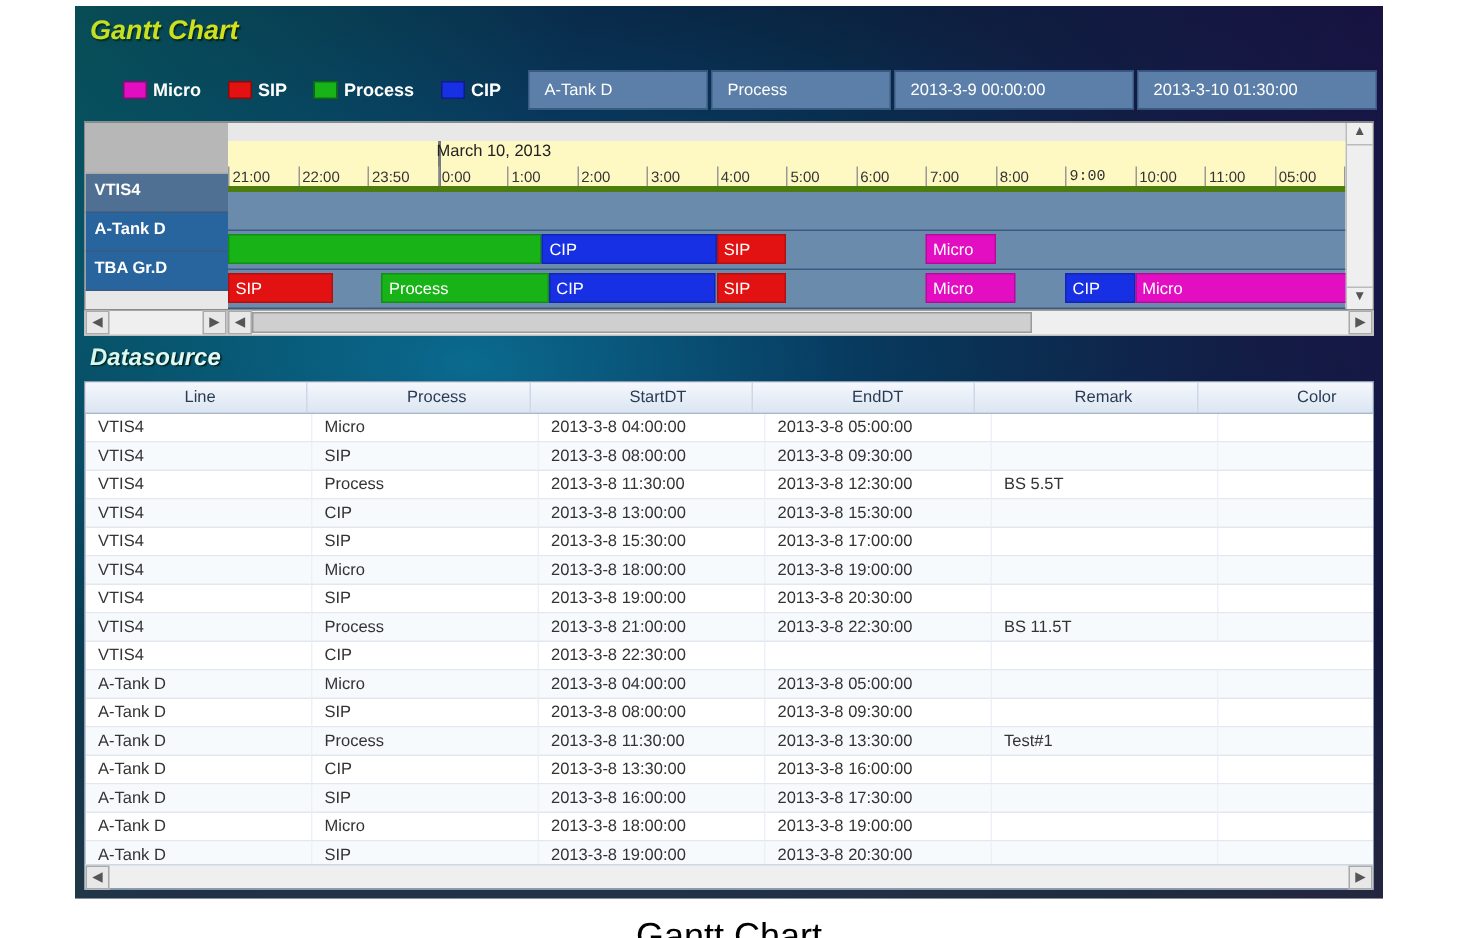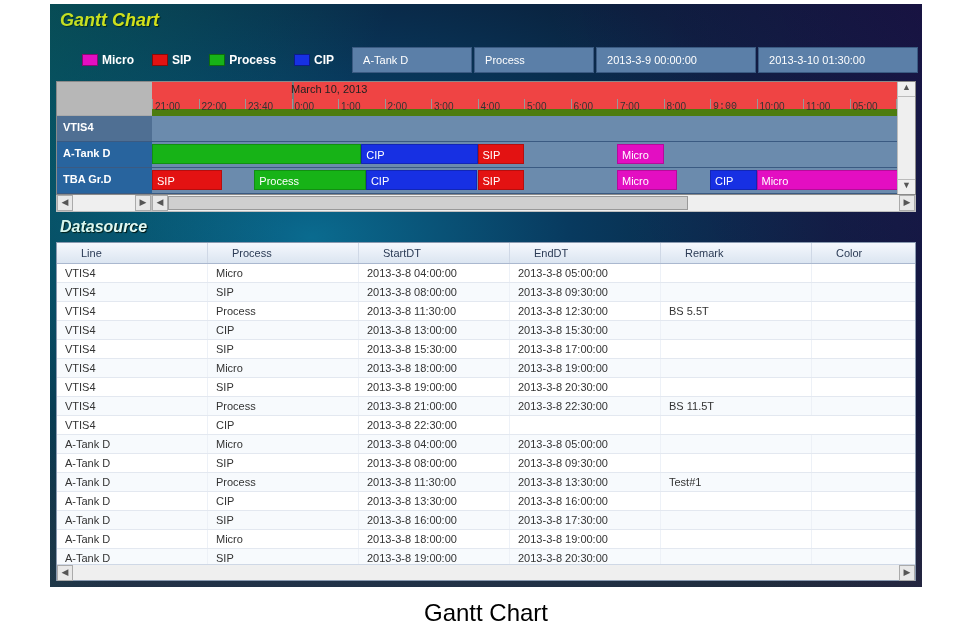--- a/index.html
+++ b/index.html
@@ -35,21 +35,21 @@
   .gantt-viewport { overflow:hidden; }
   .gantt-layout { display:flex; }
   .row-headers { flex:0 0 95px; }
   .rh-spacer { height:34px; border-bottom:1px solid #aaa; background:#b7b7b7;}
   .rh-cell { height:26px; color:#fff; font-weight:bold; padding:5px 6px; border-bottom:1px solid #3a5a82;}
   .rh-cell.vtis { background:#4f6f93;}
   .rh-cell.atank { background:#28649e;}
   .rh-cell.tba { background:#28649e;}
 
   .timeline { flex:1 1 auto; position:relative; overflow:hidden; }
-  .time-head { height:34px; border-bottom:7px solid #4d7c0f; background:#ef4444; position:relative;}
+  .time-head { height:34px; border-bottom:4px solid #4d7c0f; background:#fef9c3; position:relative;margin-top:12px;}
   .tick { position:absolute; top:17px; bottom:0; border-left:1px solid #999; font-size:10px; color:#333; padding:2px 2px 0 2px;}
   .day-label { position:absolute; top:1px; left:139px; font-size:11px; color:#222; font-weight:normal;}
   .day-sep { position:absolute; left:140px; top:0; bottom:0; width:0; border-left:2px solid #7a7a7a;}
   .lane { height:26px; position:relative; border-bottom:1px solid #3a5a82; background:#6b8bad;}
   .bar { position:absolute; top:2px; height:20px; color:#fff; font-size:11px; line-height:20px; padding-left:4px; overflow:hidden; border:1px solid rgba(0,0,0,.2);}
   .c-micro   { background:#e30ec2; }
   .c-sip     { background:#e31212; }
   .c-process { background:#17b317; }
   .c-cip     { background:#1730e3; }
 
@@ -57,21 +57,21 @@
   .hscroll-left  { flex:0 0 95px; height:16px; position:relative; border-right:1px solid #bfbfbf;}
   .hscroll-right { flex:1 1 auto; height:16px; position:relative;}
   .hsc-btn { position:absolute; top:0; width:16px; height:16px; background:#e8e8e8; border:1px solid #aaa; font-size:9px; text-align:center; line-height:12px; color:#555;}
   .hsc-btn.l{left:0;} .hsc-btn.r{right:0;}
   .hsc-thumb { position:absolute; top:1px; height:14px; background:#cfcfcf; border:1px solid #999;}
 
   .section-title { font-style:italic; font-weight:bold; color:#fff; font-size:16px; padding:6px 10px; text-shadow:1px 1px 1px #000;}
 
   .grid-wrap { margin:0 6px 6px 6px; background:#f4f7fb; border:1px solid #8a9ab0; position:relative;}
   .grid-head { display:flex; background:linear-gradient(#f5f8fd,#dbe5f1); border-bottom:1px solid #aab8cf; font-size:11px; color:#2b3b55;}
-  .gh { padding:4px 24px; border-right:1px solid #cfd8e6;}
+  .gh { padding:4px 24px; border-right:1px solid #cfd8e6;margin-left:42px;}
   .gh:last-child{border-right:none;}
   .col-line{width:151px;} .col-proc{width:151px;} .col-s{width:151px;} .col-e{width:151px;} .col-rem{width:151px;} .col-col{flex:1;}
   .grid-body { max-height:300px; overflow-y:auto; overflow-x:hidden;}
   .gr { display:flex; border-bottom:1px solid #e3e8f0; font-size:11px; color:#333; background:#fff;}
   .gr:nth-child(even){ background:#f7fafd;}
   .gd { padding:3px 8px; border-right:1px solid #edf1f7; white-space:nowrap; overflow:hidden;}
   .gd.col-col{border-right:none;}
   .grid-hscroll { height:16px; background:#efefef; border-top:1px solid #cfd8e6; position:relative;}
 
   .caption { text-align:center; font-size:24px; padding:12px 0 6px 0; font-family: 'Segoe UI', Arial, sans-serif;}
@@ -125,21 +125,21 @@
             <div class="rh-cell vtis">VTIS4</div>
             <div class="rh-cell atank">A-Tank D</div>
             <div class="rh-cell tba">TBA Gr.D</div>
           </div>
           <div class="timeline">
             <div class="time-head" id="time-axis">
               <div class="day-sep"></div>
               <div class="day-label">March 10, 2013</div>
             <div class="tick" style="left: 0px;">21:00</div>
                 <div class="tick" style="left: 46.5px;">22:00</div>
-                <div class="tick" style="left: 93px;">23:40</div>
+                <div class="tick" style="left: 93px;">23:50</div>
                 <div class="tick" style="left: 139.5px;">0:00</div>
                 <div class="tick" style="left: 186px;">1:00</div>
                 <div class="tick" style="left: 232.5px;">2:00</div>
                 <div class="tick" style="left: 279px;">3:00</div>
                 <div class="tick" style="left: 325.5px;">4:00</div>
                 <div class="tick" style="left: 372px;">5:00</div>
                 <div class="tick" style="left: 418.5px;">6:00</div>
                 <div class="tick" style="left: 465px;">7:00</div>
                 <div class="tick" style="left: 511.5px;">8:00</div>
                 <div class="tick" style="left: 558px; font-family: Liberation Mono, monospace;">9:00</div>

